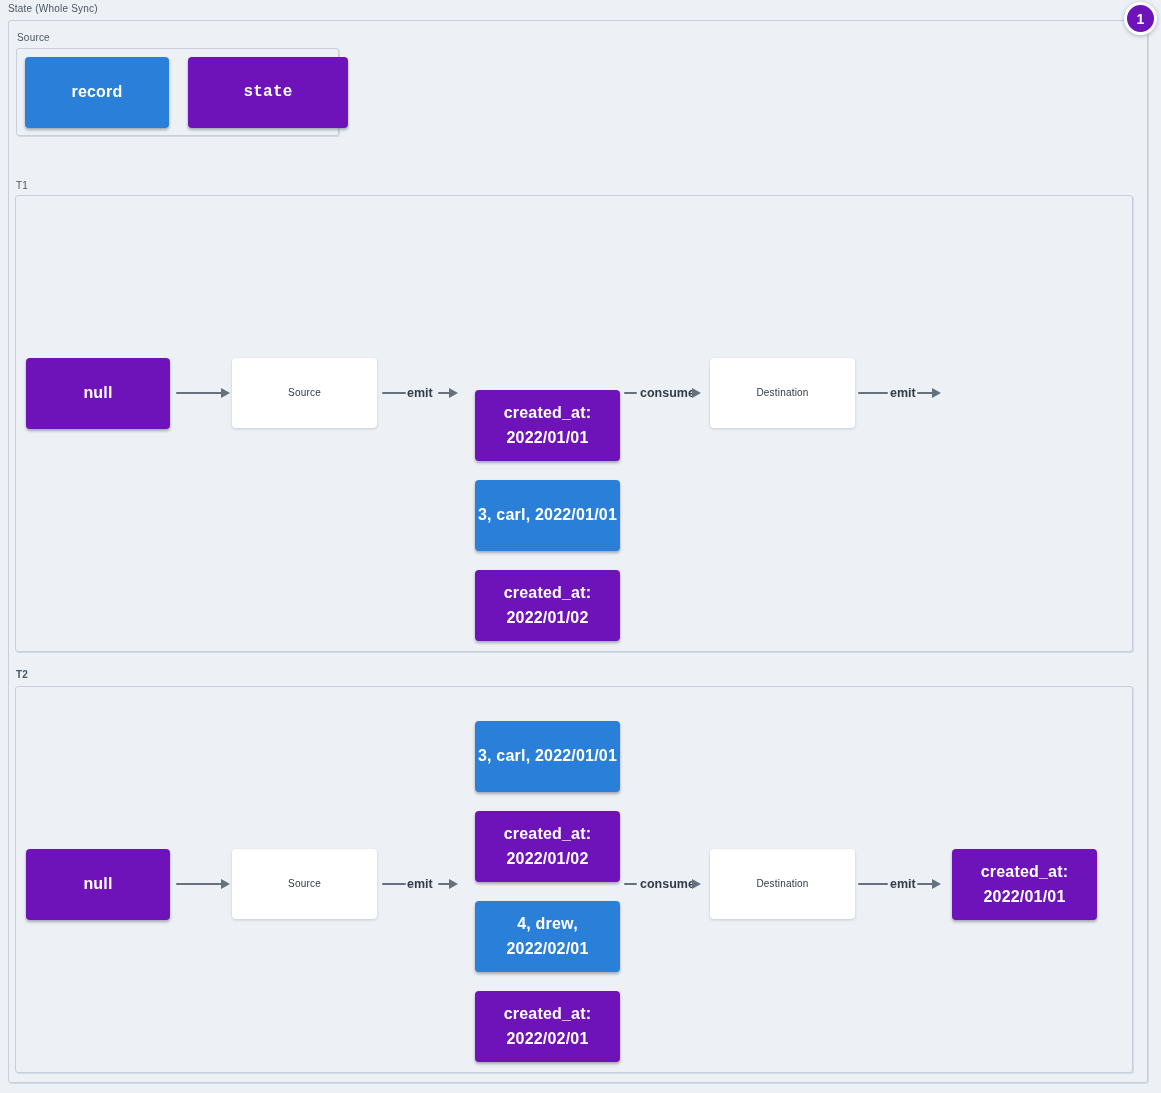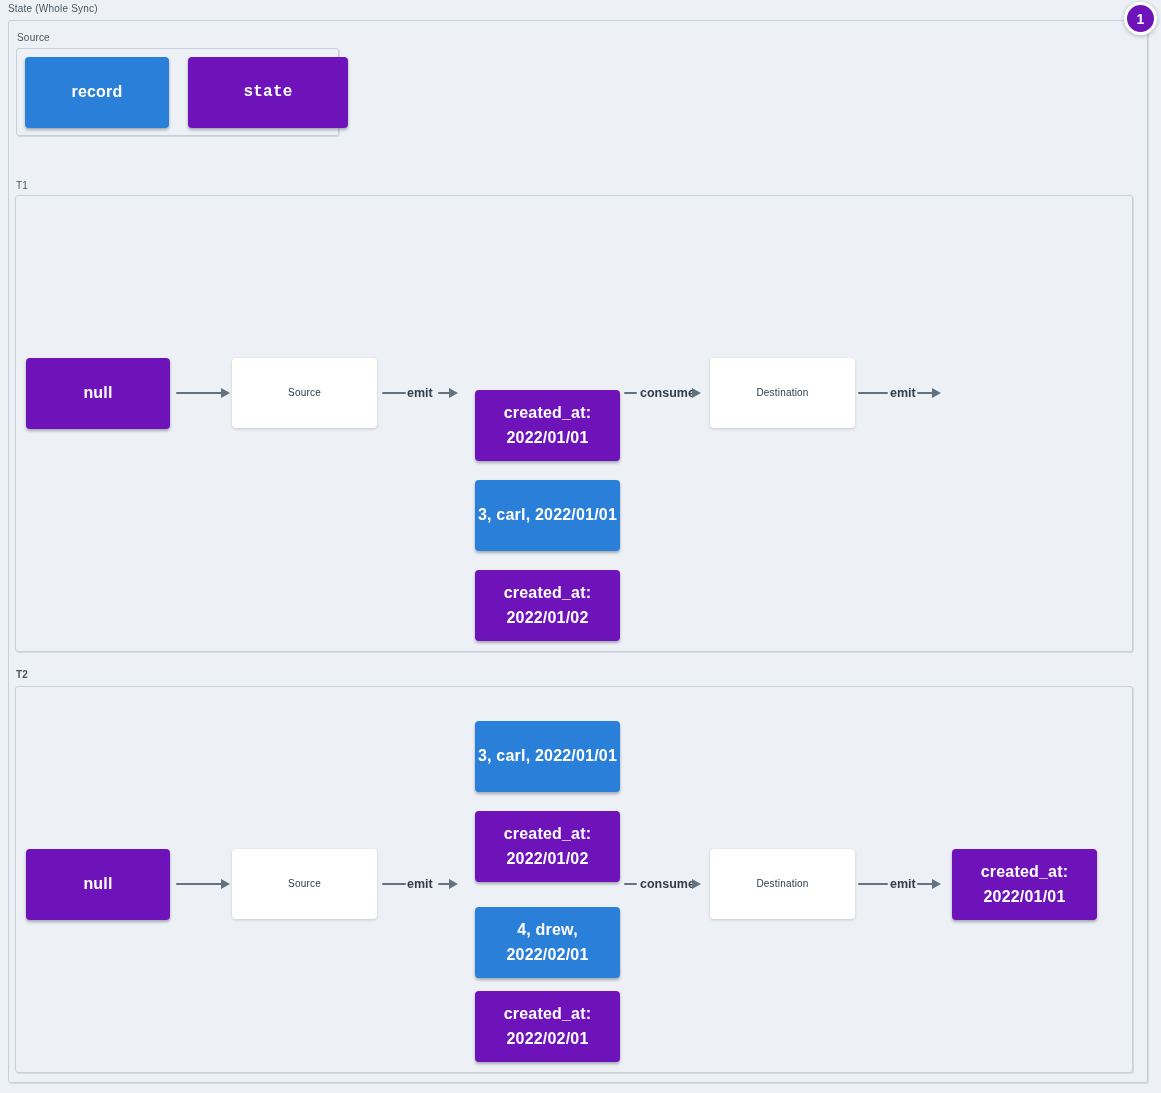--- a/index.html
+++ b/index.html
@@ -141,21 +141,21 @@
   <div class="node plain" style="left:232px; top:849px; width:145px; height:70px;">Source</div>
 
   <div class="hline" style="left:382px; top:883px; width:24px;"></div>
   <div class="alabel" style="left:407px; top:884px;">emit</div>
   <div class="hline" style="left:438px; top:883px; width:12px;"></div>
   <div class="ahead" style="left:449px; top:879px;"></div>
 
   <div class="node record" style="left:475px; top:721px; width:145px; height:71px;">3, carl, 2022/01/01</div>
   <div class="node state" style="left:475px; top:811px; width:145px; height:71px;">created_at:
 2022/01/02</div>
-  <div class="node record" style="left:475px; top:901px; width:145px; height:71px;margin-top:6px;">4, drew, 2022/02/01</div>
+  <div class="node record" style="left:475px; top:901px; width:145px; height:71px;">4, drew, 2022/02/01</div>
   <div class="node state" style="left:475px; top:991px; width:145px; height:71px;">created_at:
 2022/02/01</div>
 
   <div class="hline" style="left:624px; top:883px; width:13px;"></div>
   <div class="alabel" style="left:640px; top:884px;">consume</div>
   <div class="ahead" style="left:692px; top:879px;"></div>
   <div class="node plain" style="left:710px; top:849px; width:145px; height:70px;">Destination</div>
 
   <div class="hline" style="left:858px; top:883px; width:30px;"></div>
   <div class="alabel" style="left:890px; top:884px;">emit</div>

